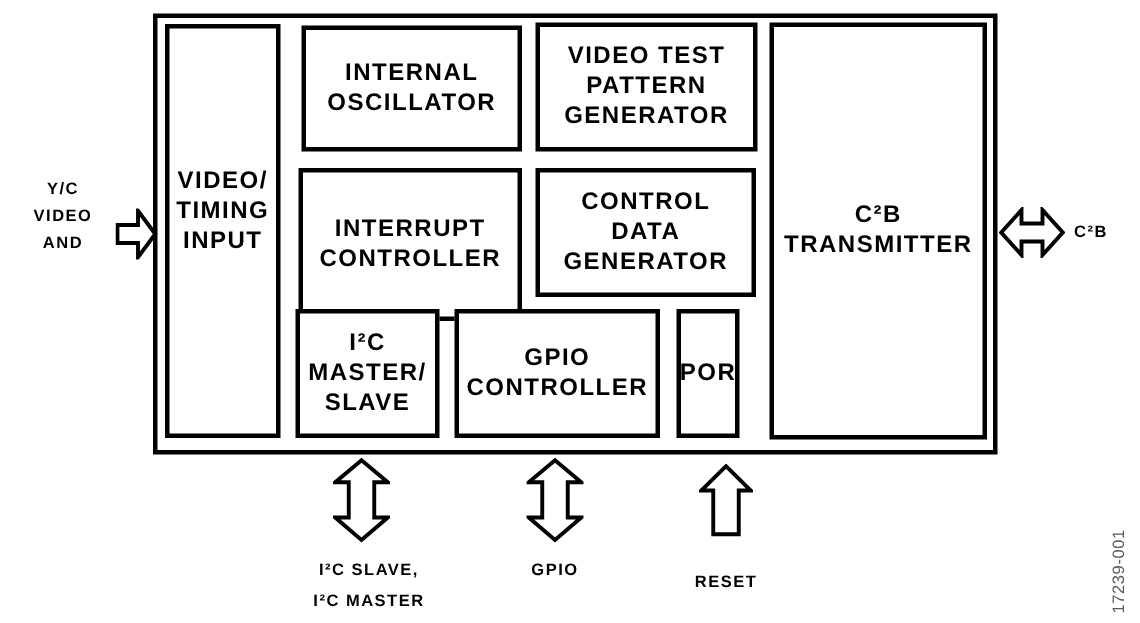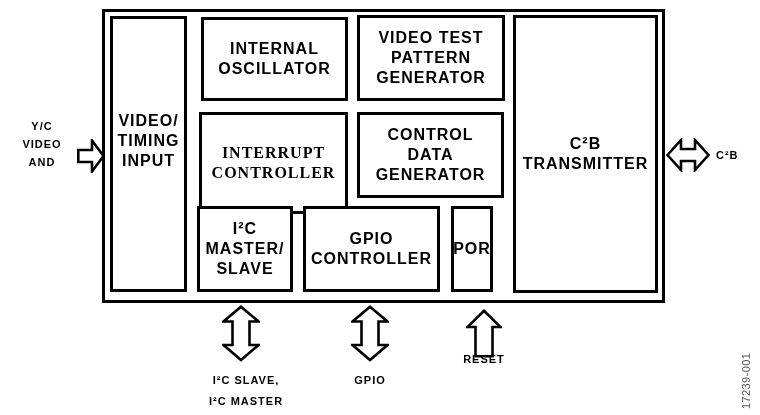--- a/index.html
+++ b/index.html
@@ -89,21 +89,21 @@
   </div>
 
   <div class="block" style="left:357px; top:15px; width:148px; height:86px;">
     <div class="blines">
       <span>VIDEO TEST</span>
       <span>PATTERN</span>
       <span>GENERATOR</span>
     </div>
   </div>
 
-  <div class="block" style="left:199px; top:112px; width:149px; height:102px;font-family:Liberation Serif, serif;">
+  <div class="block" style="left:199px; top:112px; width:149px; height:102px;">
     <div class="blines">
       <span>INTERRUPT</span>
       <span>CONTROLLER</span>
     </div>
   </div>
 
   <div class="block" style="left:357px; top:112px; width:147px; height:86px;">
     <div class="blines">
       <span>CONTROL</span>
       <span>DATA</span>
@@ -176,19 +176,19 @@
   </div>
   <div class="plabel" style="left:330px; top:371px; width:80px;">
     <span>GPIO</span>
   </div>
 
   <div class="arrow" style="left:466px; top:309px;">
     <svg width="36" height="49" viewBox="0 0 36 49">
       <polygon points="18,1.8 34.5,18 26.5,18 26.5,47.2 9.5,47.2 9.5,18 1.5,18" fill="#ffffff" stroke="#000000" stroke-width="2.6"></polygon>
     </svg>
   </div>
-  <div class="plabel" style="left:444px; top:350px; width:80px;">
+  <div class="plabel" style="left:444px; top:379px; width:80px;">
     <span>RESET</span>
   </div>
 
   <div class="fignum">17239-001</div>
 
 </div>
 
 </body></html>

